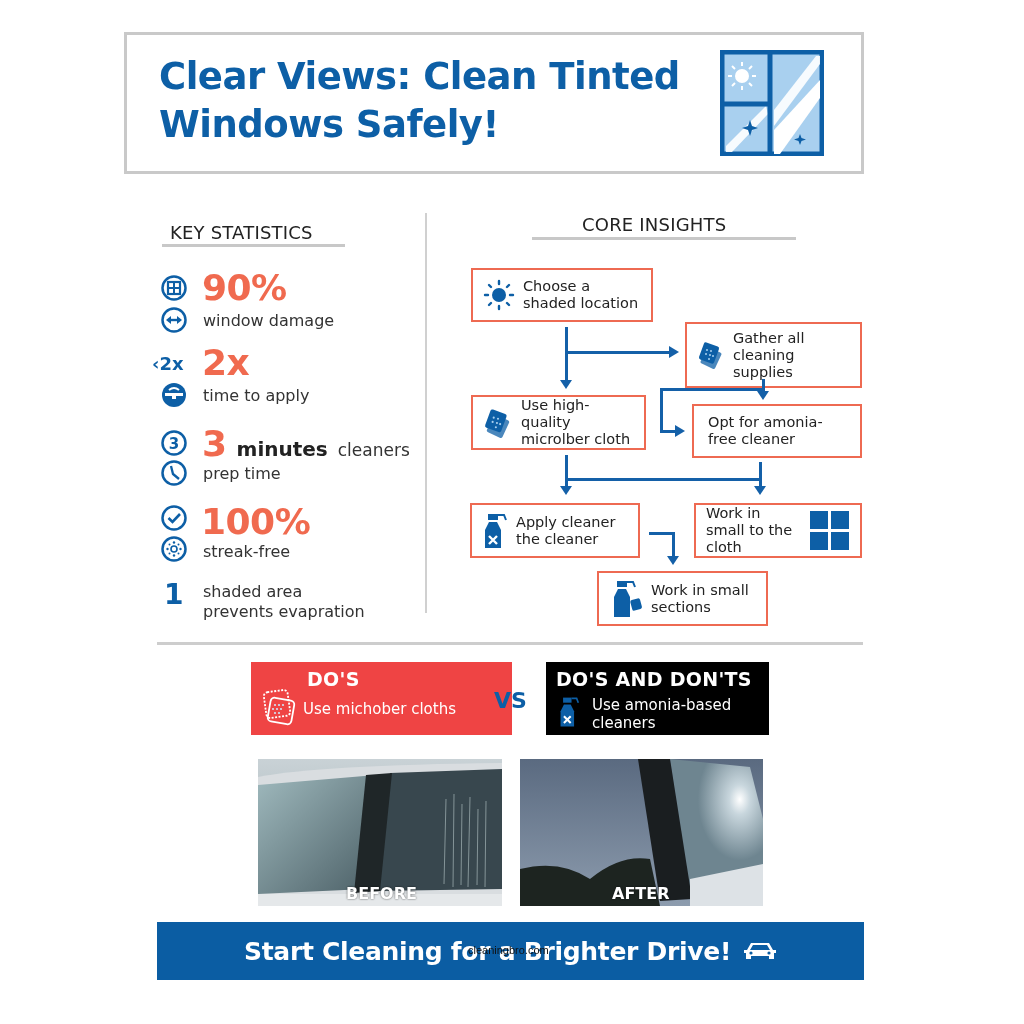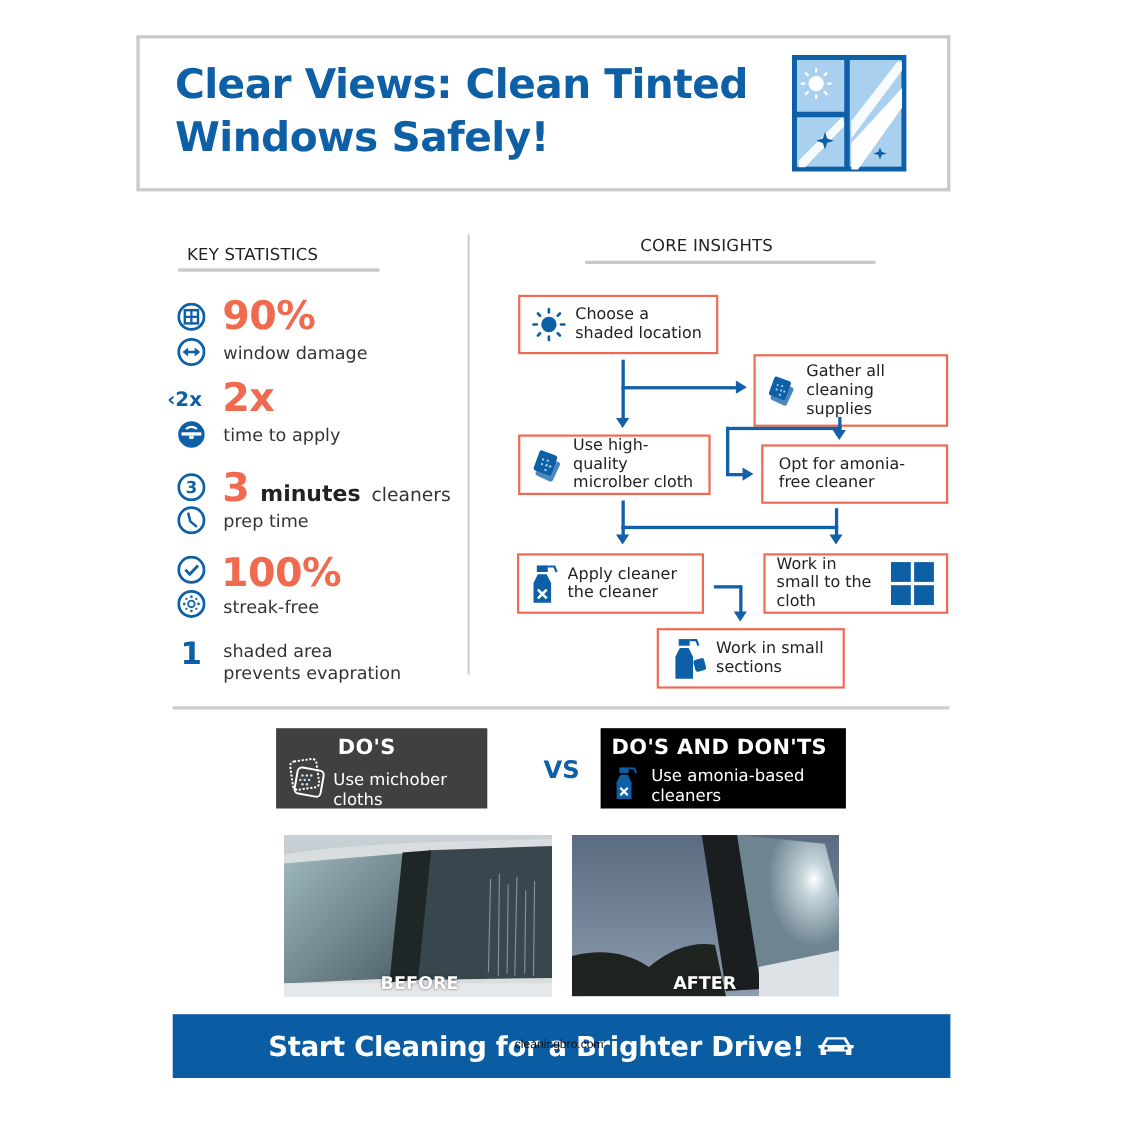--- a/index.html
+++ b/index.html
@@ -15,21 +15,21 @@
   }
   #header-title {
     left: 32px; top: 18px; width: 560px;
     font-family: "DejaVu Sans", sans-serif; font-weight: bold;
     font-size: 37px; line-height: 48px; color: #0d5fa6; letter-spacing: -0.5px;
   }
   #header-icon { left: 593px; top: 15px; width: 104px; height: 106px; }
 
   
   .section-heading {
-    font-family: "DejaVu Sans", sans-serif; font-size: 15px; font-weight: 500;
+    font-family: "DejaVu Sans", sans-serif; font-size: 18px; font-weight: 500;
     color: #222; letter-spacing: 0.2px;
   }
   .section-rule { height: 3px; background: #c8c8c8; }
 
   #divider-v { left: 425px; top: 213px; width: 2px; height: 400px; background: #d0d0d0; }
   #divider-h { left: 157px; top: 642px; width: 706px; height: 3px; background: #cdcdcd; }
 
   
   .stat-icon { width: 26px; height: 26px; color: #0d5fa6; }
   .stat-big {
@@ -303,21 +303,21 @@
   <div class="arrow-down" style="left:754px; top:486px;"></div>
   <div class="connector" style="left:565px; top:478px; width:197px; height:3px;"></div>
 
   <div class="connector" style="left:649px; top:532px; width:25px; height:3px;"></div>
   <div class="connector" style="left:672px; top:532px; width:3px; height:25px;"></div>
   <div class="arrow-down" style="left:667px; top:556px;"></div>
 </div>
 
 <div id="divider-h" class="abs"></div>
 
-<div class="do-card" style="left:251px; top:662px; width:192px; height:73px; background:#404040;">
+<div class="do-card" style="left:251px; top:662px; width:261px; height:73px; background:#ef4444;">
   <div class="do-title" style="position:absolute; left:56px; top:6px;">DO'S</div>
   <svg style="position:absolute; left:6px; top:25px;" width="40" height="40" viewBox="0 0 40 40">
       <rect x="8" y="4" width="24" height="26" rx="4" transform="rotate(-8 20 17)" fill="none" stroke="#fff" stroke-width="1.8" stroke-dasharray="2 1.5"></rect>
       <rect x="12" y="12" width="24" height="24" rx="4" transform="rotate(10 24 24)" fill="none" stroke="#fff" stroke-width="1.8"></rect>
       <g fill="#cfe3f5">
         <circle cx="18" cy="18" r="1.1"></circle>
         <circle cx="22" cy="18" r="1.1"></circle>
         <circle cx="26" cy="18" r="1.1"></circle>
         <circle cx="16" cy="22" r="1.1"></circle>
         <circle cx="20" cy="22" r="1.1"></circle>

